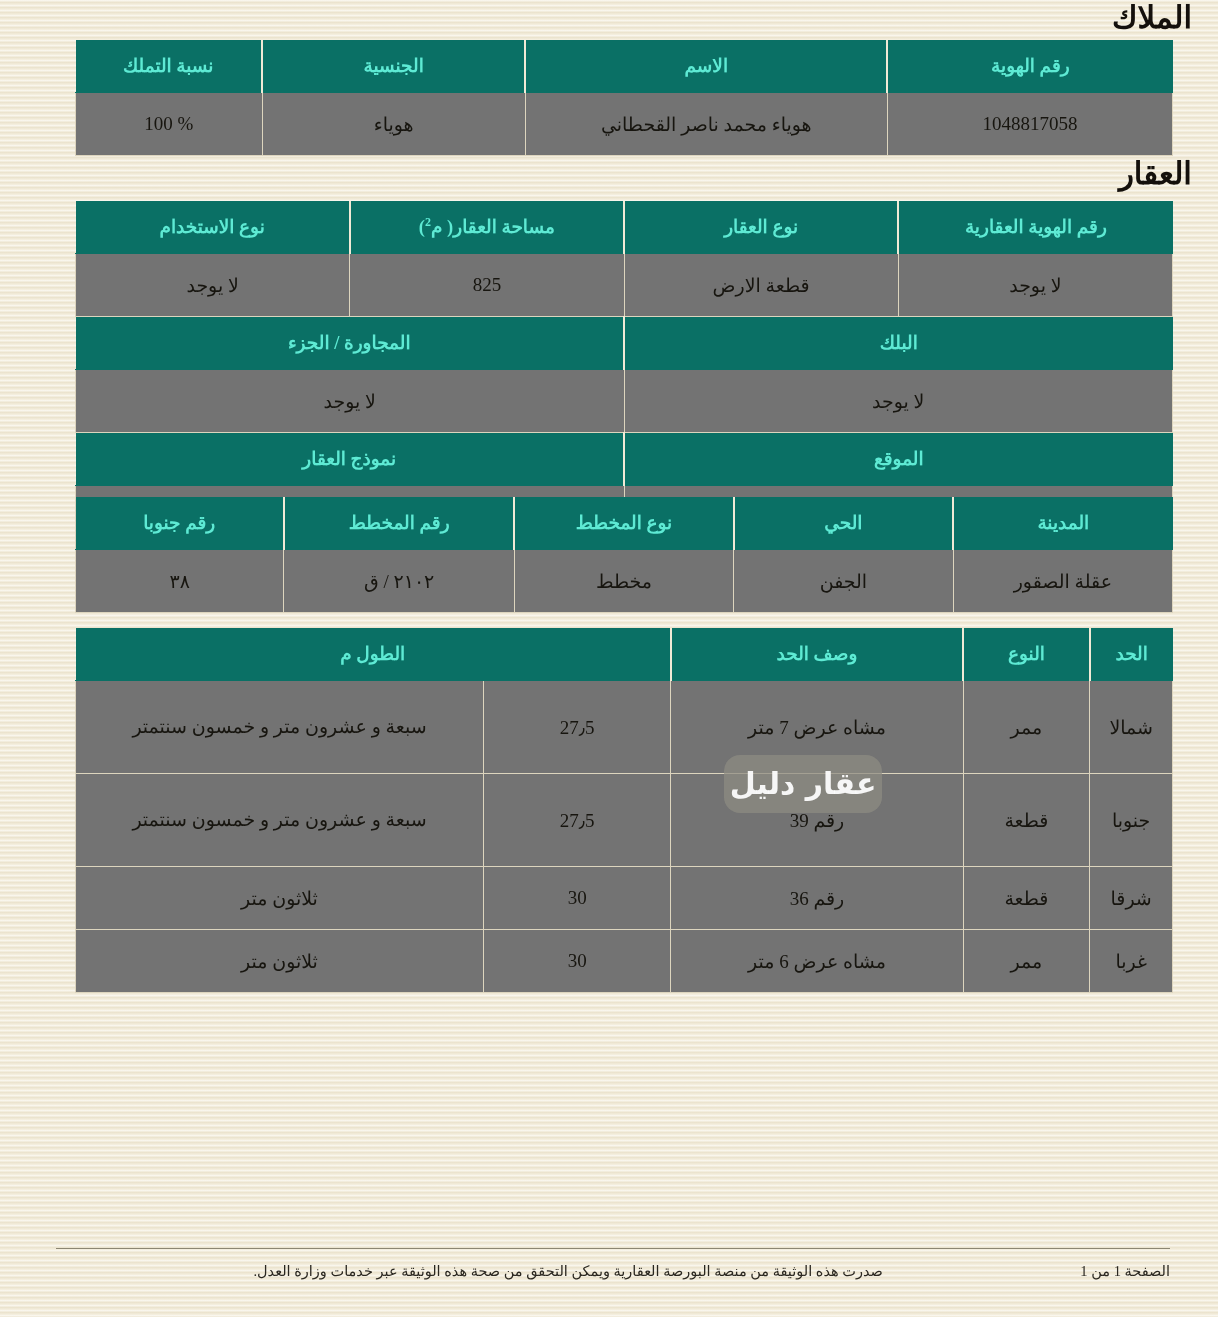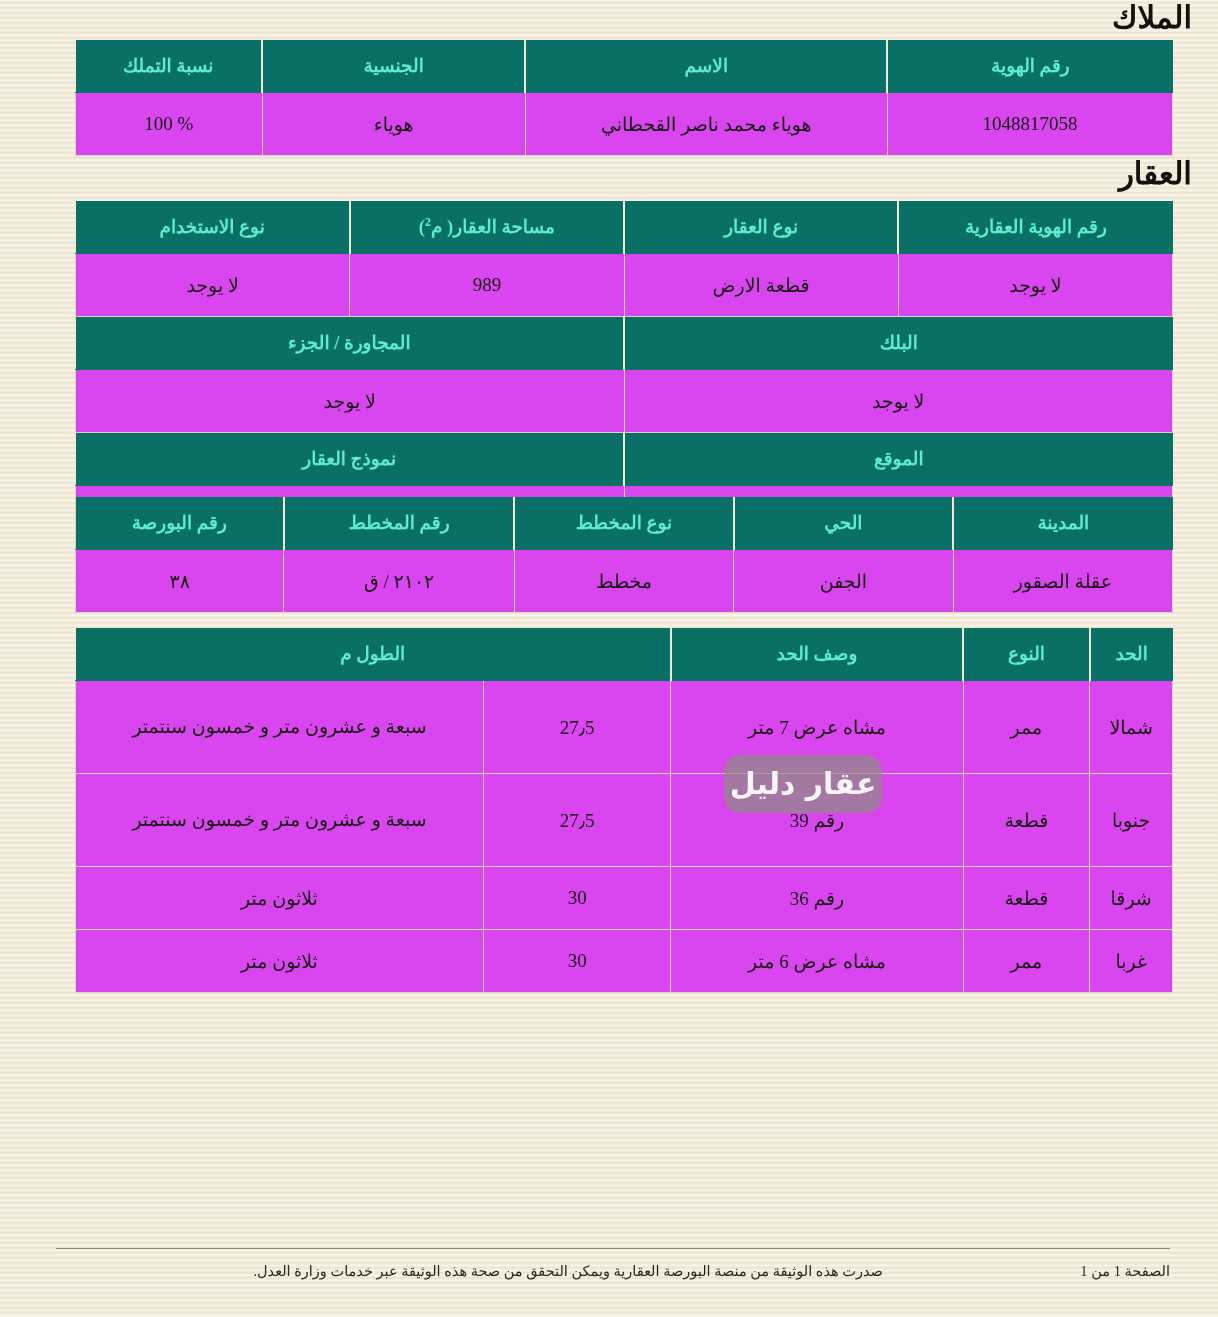--- a/index.html
+++ b/index.html
@@ -63,21 +63,21 @@
     padding: 4px 6px;
     border-right: 2px solid #f1ead6;
     border-left: 2px solid #f1ead6;
     border-bottom: 1px solid #0a7065;
     vertical-align: middle;
     white-space: nowrap;
   }
   .doc-table th:first-child { border-right: none; }
   .doc-table th:last-child { border-left: none; }
   .doc-table td {
-    background: #d946ef;
+    background: #737373;
     text-align: center;
     height: 50px;
     padding: 6px 8px;
     border: 1px solid #ddd5be;
     vertical-align: middle;
     font-size: 19px;
     color: #17150f;
   }
   .doc-table td.tall { height: 80px; line-height: 1.35; }
   .sup { font-size: 12px; vertical-align: super; }
@@ -181,21 +181,21 @@
 
       <tr>
         <th>رقم الهوية العقارية</th>
         <th>نوع العقار</th>
         <th><span>مساحة العقار( م</span><span class="sup">2</span><span>)</span></th>
         <th>نوع الاستخدام</th>
       </tr>
       <tr>
         <td>لا يوجد</td>
         <td>قطعة الارض</td>
-        <td>989</td>
+        <td>825</td>
         <td>لا يوجد</td>
       </tr>
 
       <tr>
         <th colspan="2">البلك</th>
         <th colspan="2">المجاورة / الجزء</th>
       </tr>
       <tr>
         <td colspan="2">لا يوجد</td>
         <td colspan="2">لا يوجد</td>
@@ -219,21 +219,21 @@
         <col style="width:20%">
         <col style="width:21%">
         <col style="width:19%">
     </colgroup>
     <thead>
       <tr>
         <th>المدينة</th>
         <th>الحي</th>
         <th>نوع المخطط</th>
         <th>رقم المخطط</th>
-        <th>رقم البورصة</th>
+        <th>رقم جنوبا</th>
       </tr>
     </thead>
     <tbody>
       <tr>
         <td>عقلة الصقور</td>
         <td>الجفن</td>
         <td>مخطط</td>
         <td>٢١٠٢ / ق</td>
         <td>٣٨</td>
       </tr>

